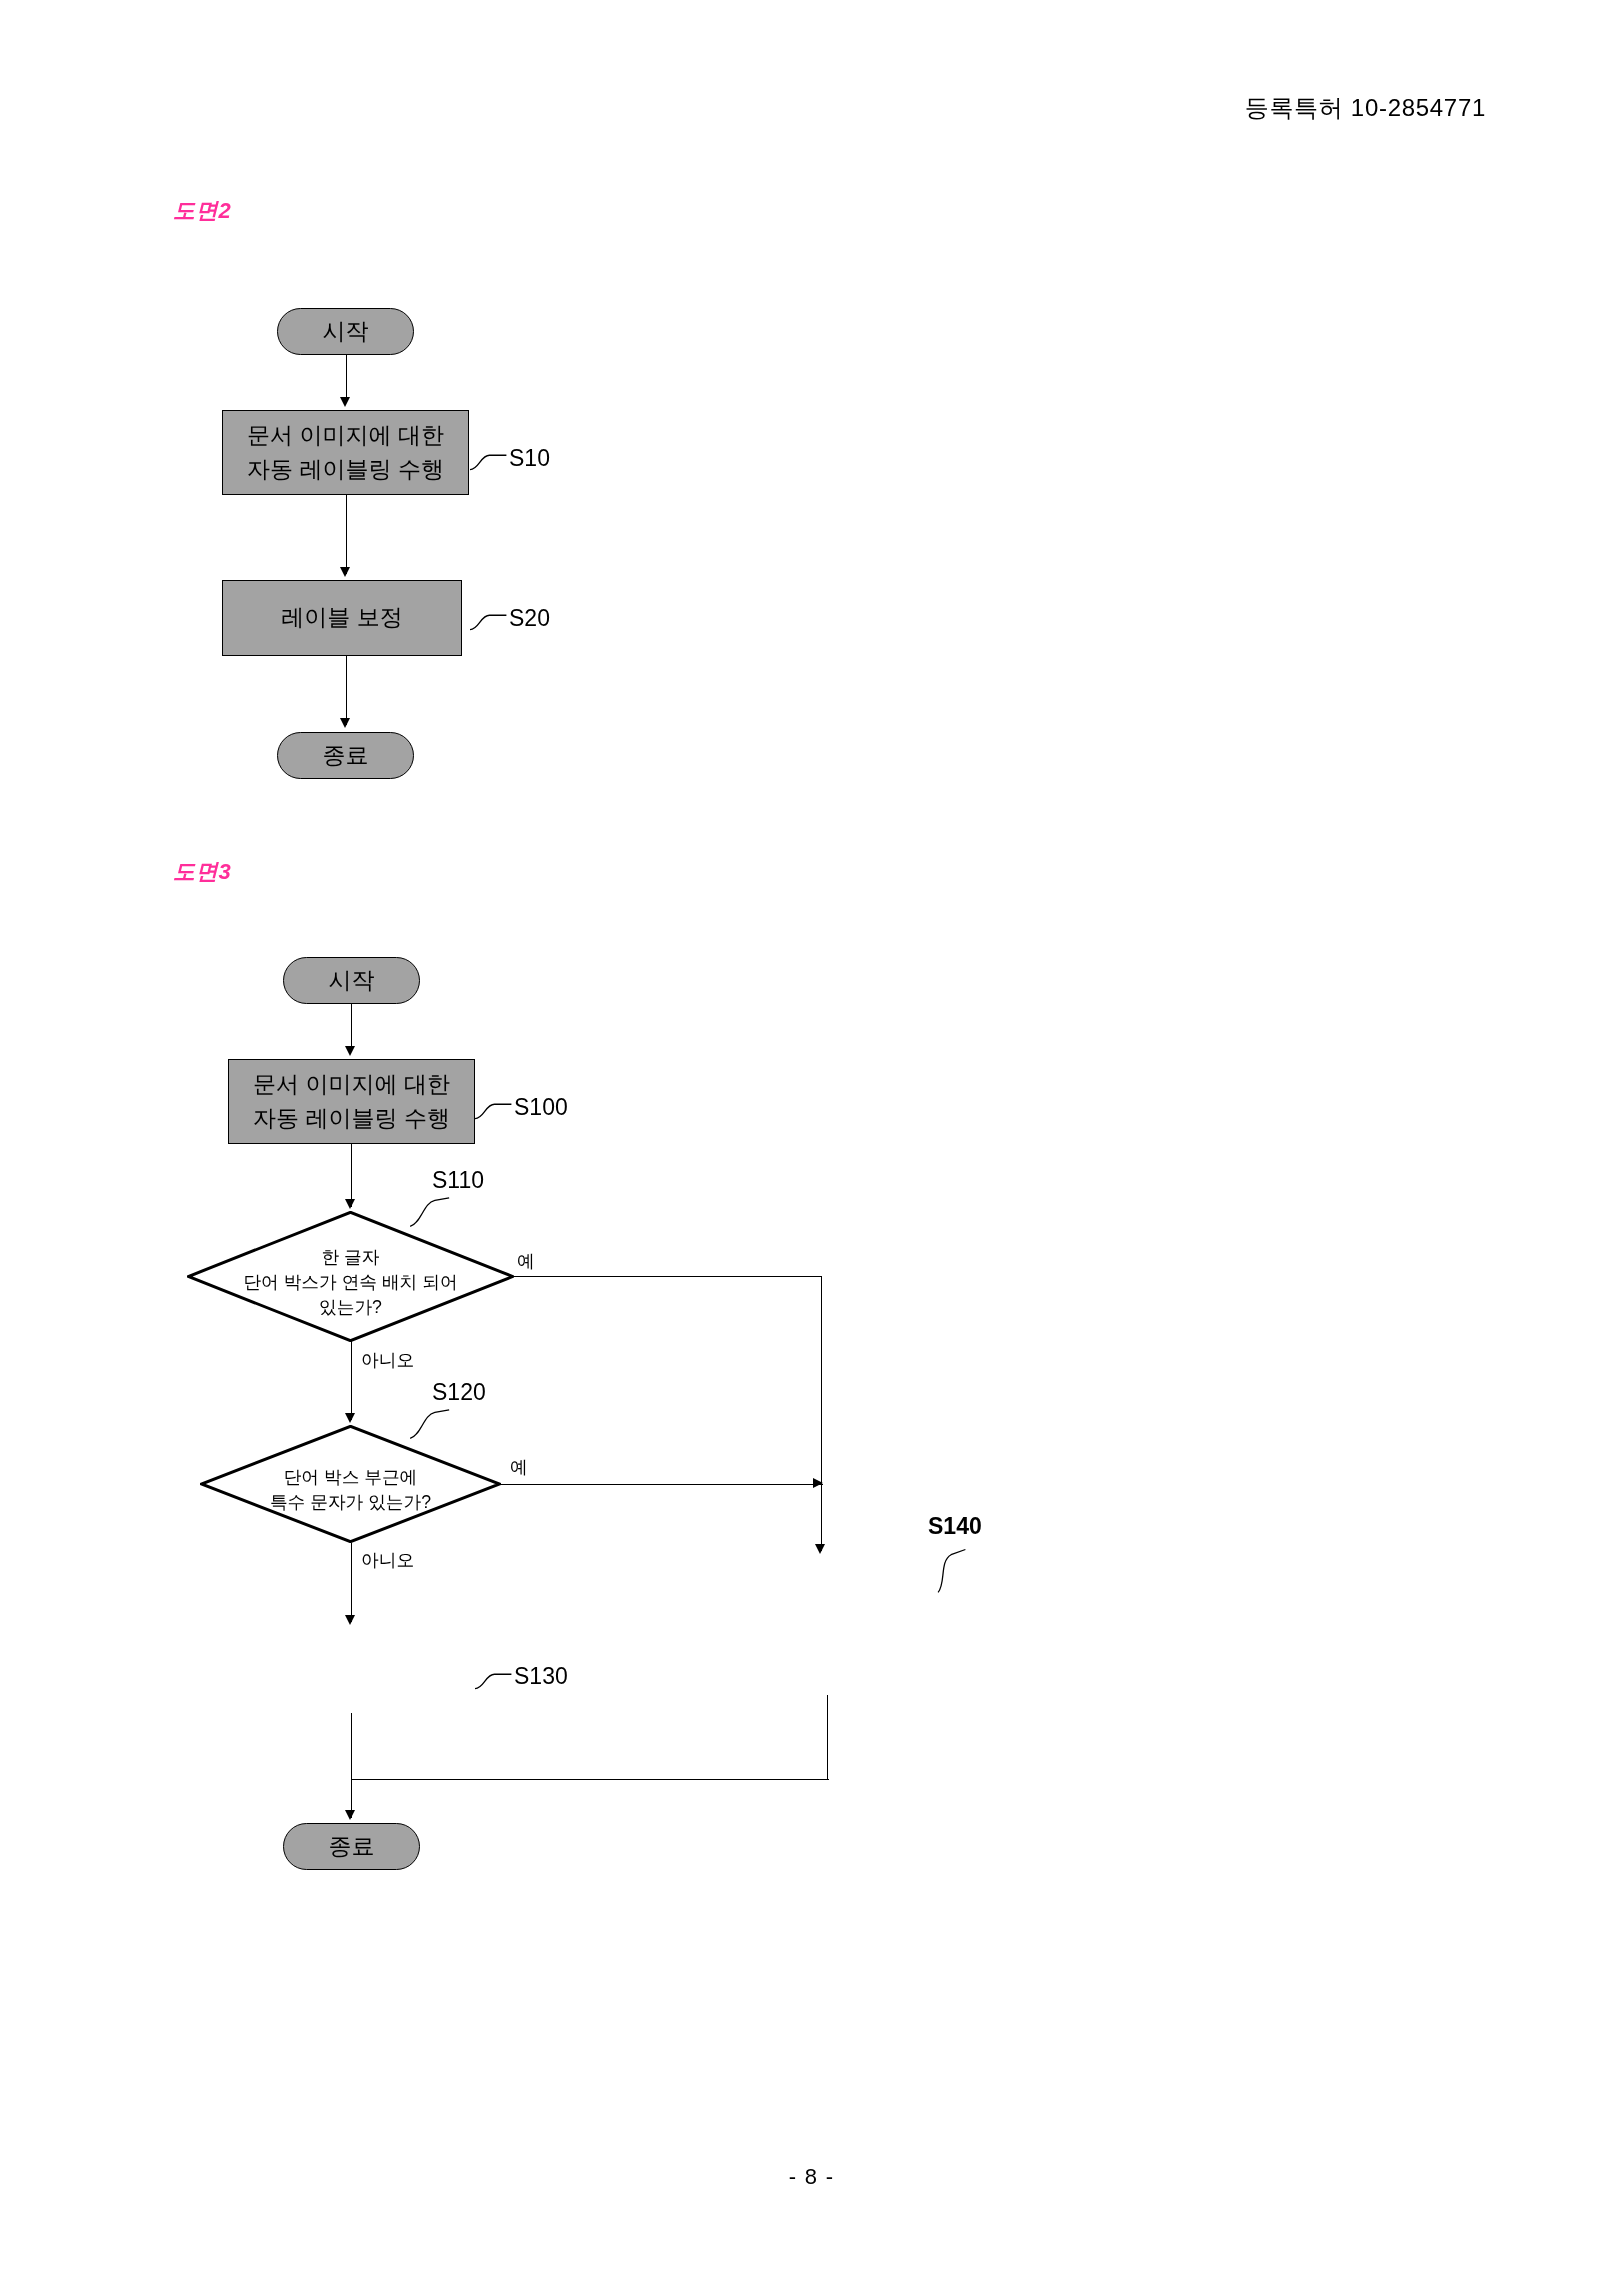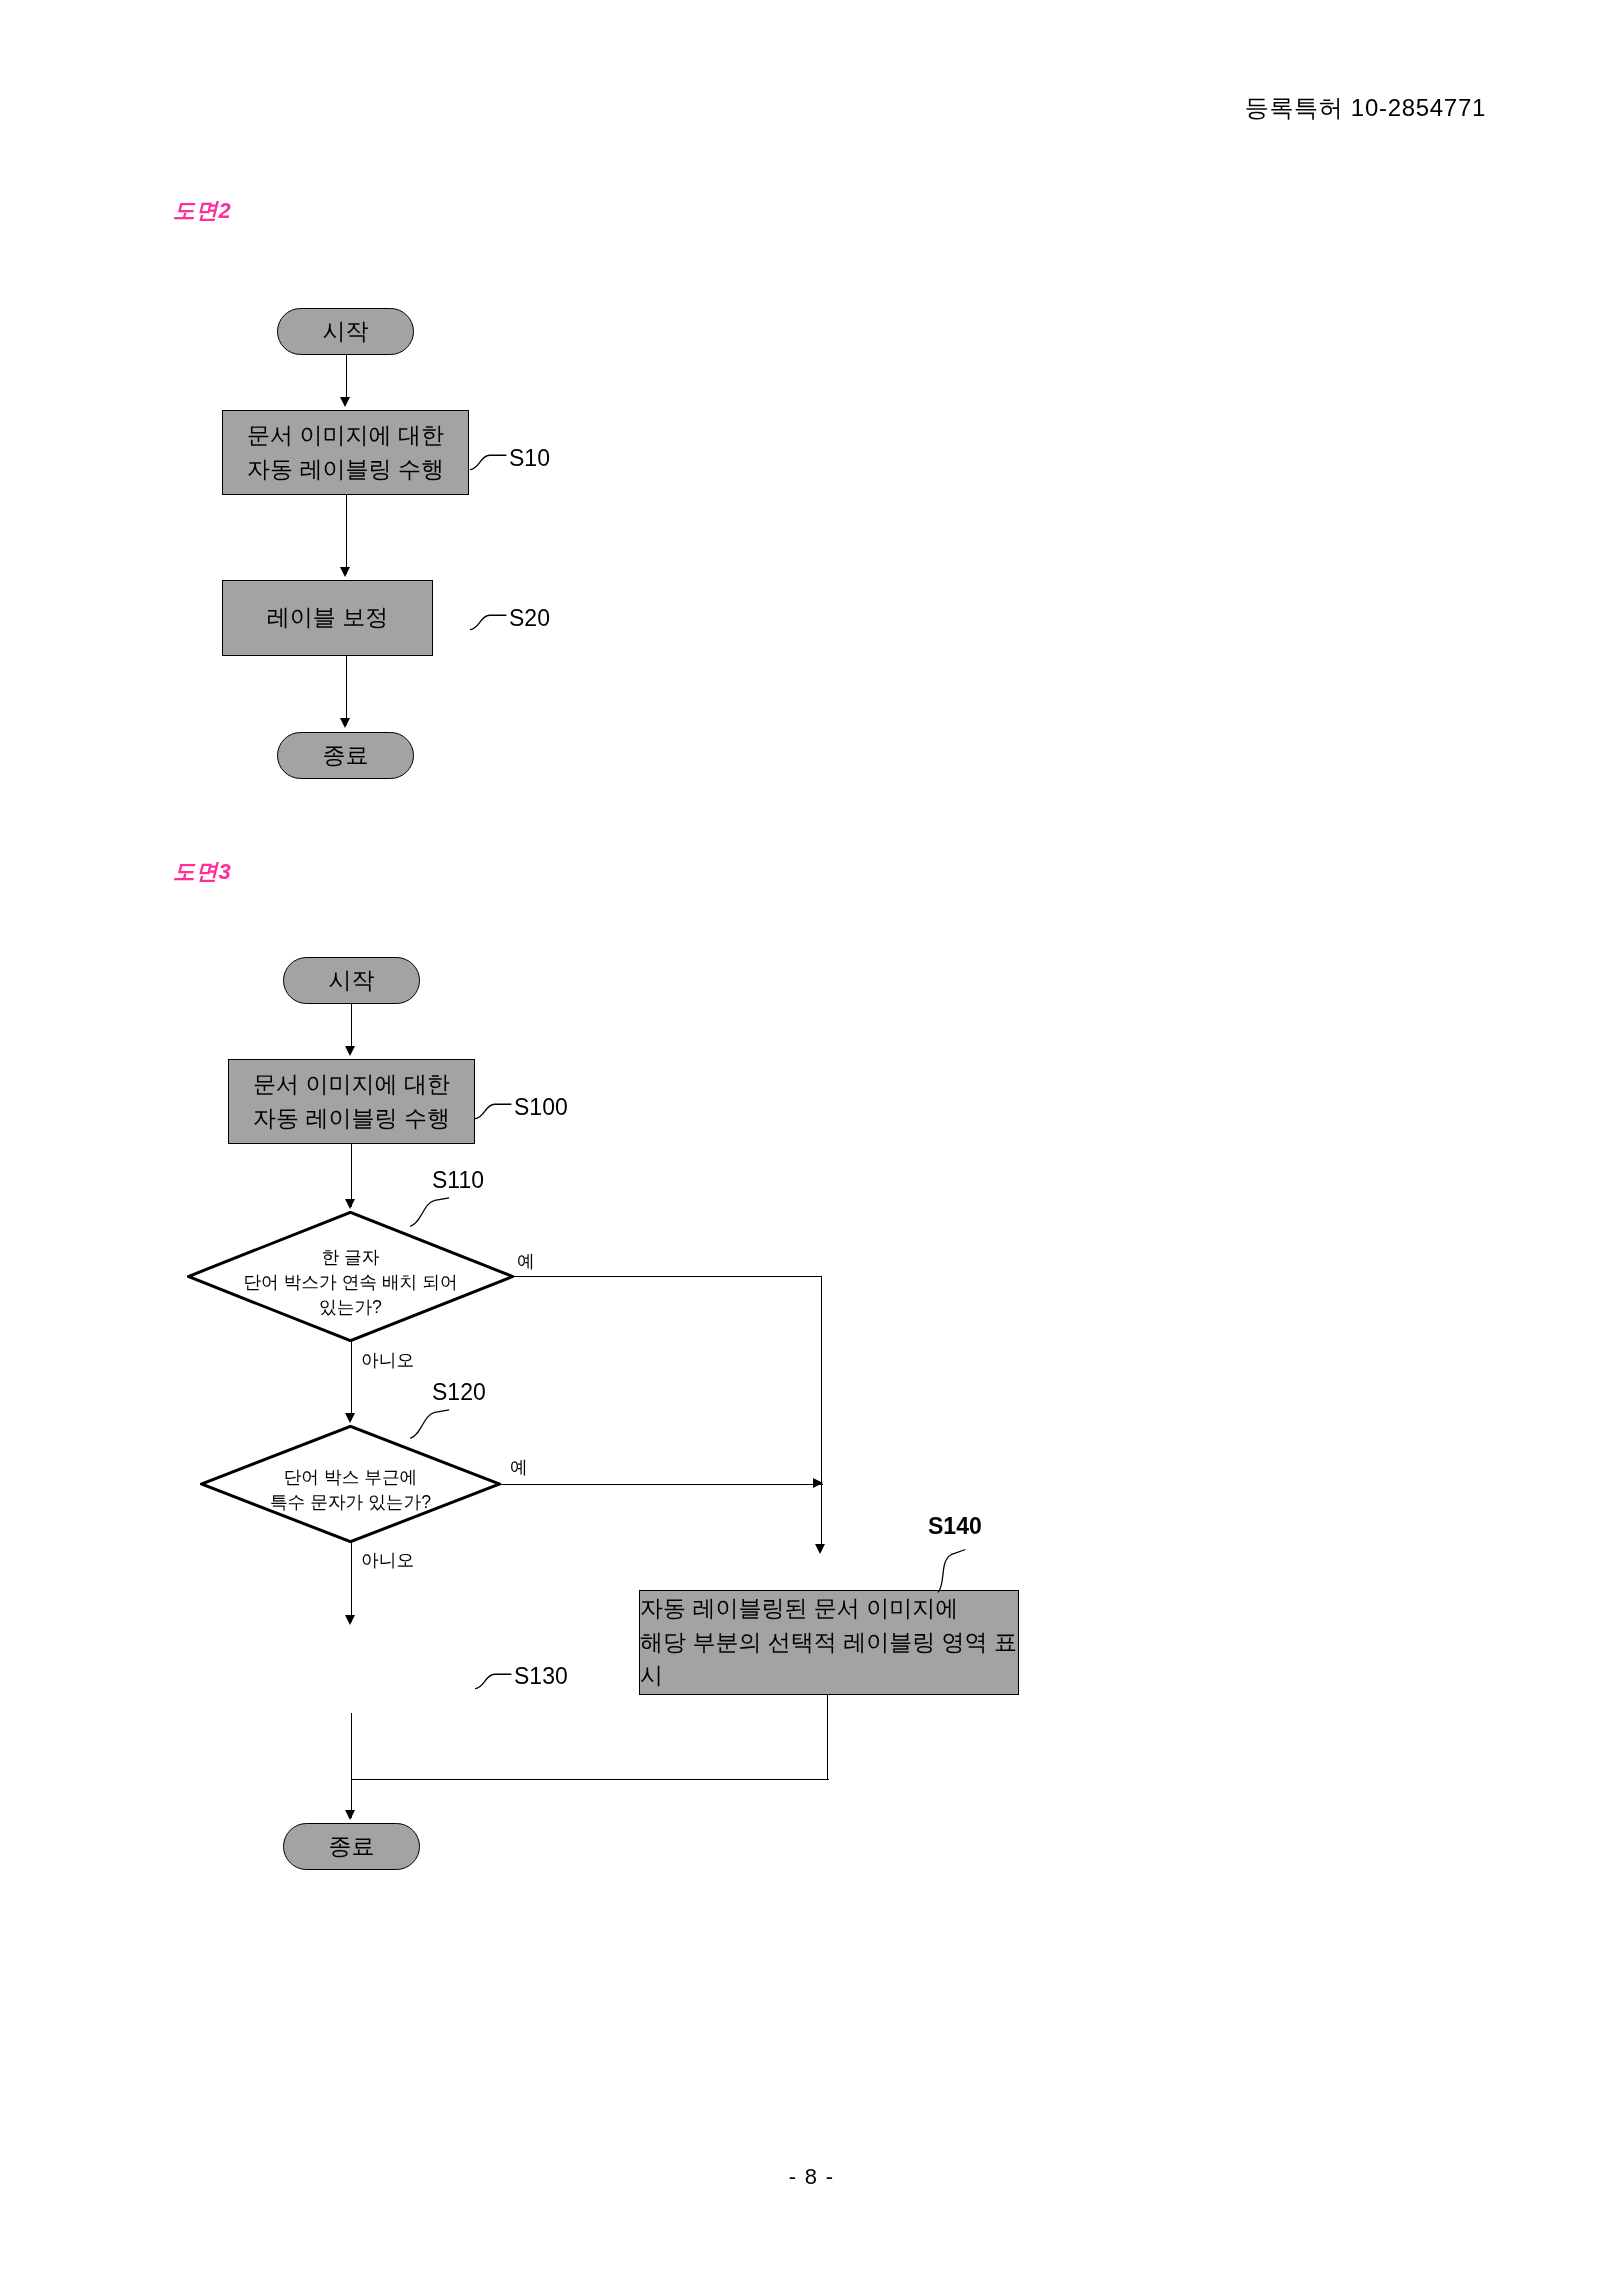--- a/index.html
+++ b/index.html
@@ -143,21 +143,21 @@
 자동 레이블링 수행</div>
 
   <svg class="leader" style="left:470px; top:442px; width:39px; height:33px;" viewBox="0 0 60 50">
     <path d="M0,42 C14,42 16,20 30,20 L56,20" fill="none" stroke="#000" stroke-width="2"></path>
   </svg>
   <div class="step-tag" style="left:509px; top:445px;">S10</div>
 
   <div class="vline" style="left:346px; top:495px; height:79px;"></div>
   <div class="arrow-down" style="left:340px; top:567px;"></div>
 
-  <div class="node rect" style="left:222px; top:580px; width:211px; height:76px;">레이블 보정</div>
+  <div class="node rect" style="left:222px; top:580px; width:240px; height:76px;">레이블 보정</div>
 
   <svg class="leader" style="left:470px; top:602px; width:39px; height:33px;" viewBox="0 0 60 50">
     <path d="M0,42 C14,42 16,20 30,20 L56,20" fill="none" stroke="#000" stroke-width="2"></path>
   </svg>
   <div class="step-tag" style="left:509px; top:605px;">S20</div>
 
   <div class="vline" style="left:346px; top:656px; height:69px;"></div>
   <div class="arrow-down" style="left:340px; top:718px;"></div>
 
   <div class="node terminator" style="left:277px; top:732px; width:137px; height:47px;">종료</div>
@@ -220,22 +220,20 @@
 
   <div class="vline" style="left:351px; top:1543px; height:79px;"></div>
   <div class="edge-label" style="left:361px; top:1548px;">아니오</div>
   <div class="arrow-down" style="left:345px; top:1615px;"></div>
 
   <svg class="leader" style="left:475px; top:1661px; width:39px; height:33px;" viewBox="0 0 60 50">
     <path d="M0,42 C14,42 16,20 30,20 L56,20" fill="none" stroke="#000" stroke-width="2"></path>
   </svg>
   <div class="step-tag" style="left:514px; top:1663px;">S130</div>
 
-  <div class="node rect" style="left:639px; top:1590px; width:380px; height:105px;">자동 레이블링된 문서 이미지에
-해당 부분의 선택적 레이블링 영역 표시</div>
   <svg class="leader" style="left:916px; top:1544px; width:52px; height:50px;" viewBox="0 0 80 76">
     <path d="M34,74 C46,60 36,26 54,16 L76,8" fill="none" stroke="#000" stroke-width="2"></path>
   </svg>
   <div class="step-tag" style="left:928px; top:1513px;font-weight:bold;">S140</div>
 
   <div class="vline" style="left:827px; top:1695px; height:85px;"></div>
   <div class="hline" style="left:351px; top:1779px; width:478px;"></div>
 
   <div class="vline" style="left:351px; top:1713px; height:105px;"></div>
   <div class="arrow-down" style="left:345px; top:1810px;"></div>

